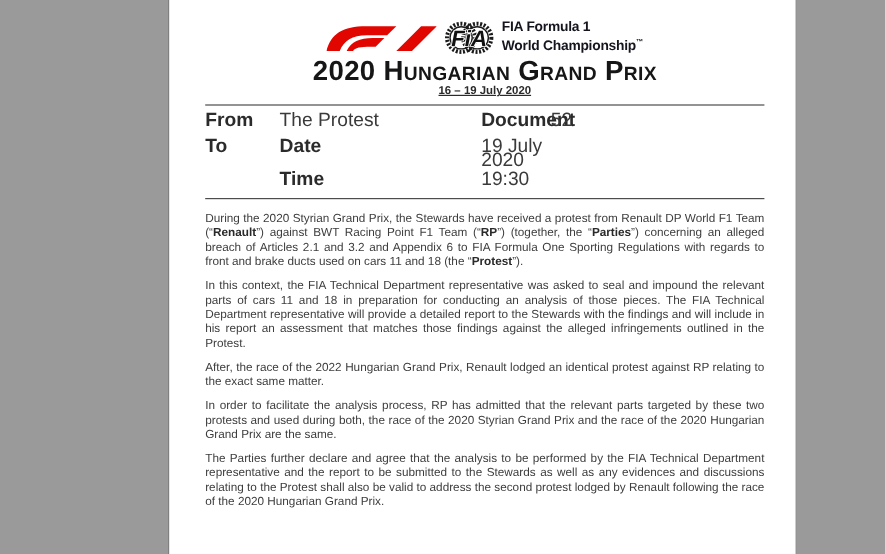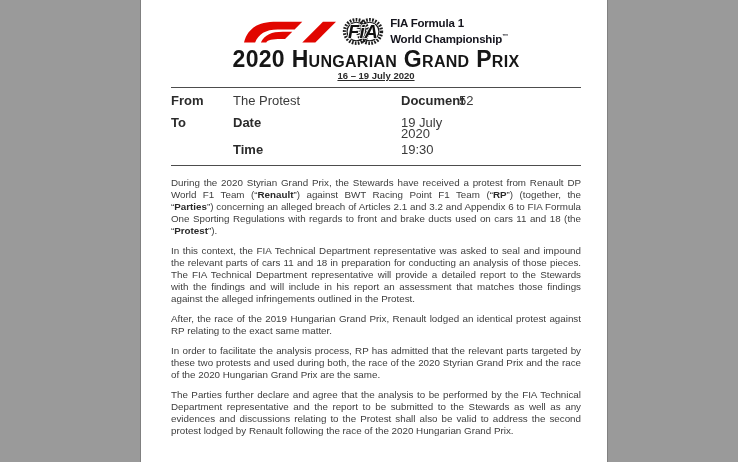--- a/index.html
+++ b/index.html
@@ -1,20 +1,20 @@
 <!DOCTYPE html>
 <html><head>
 <meta charset="utf-8">
 <style>
   * { margin:0; padding:0; box-sizing:border-box; }
   html,body { width:738px; height:462px; overflow:hidden; }
   body { font-family:"Liberation Sans", sans-serif; }
   .stage { position:relative; width:738px; height:462px; background:#9a9a9a; }
   .paper {
-    position:absolute; left:140px; top:0; width:468px; height:462px;
+    position:absolute; left:140px; top:0; width:524px; height:462px;
     background:#ffffff; border-left:1px solid #808080; border-right:1px solid #808080;
   }
   .content { padding:12px 26px 0 30px; }
 
   
   .logo-row { display:flex; justify-content:center; align-items:center; gap:6px; height:38px; }
   .f1-svg { width:92px; height:24px; display:block; }
   .fia-svg { width:42px; height:37px; display:block; }
   .brand-text { color:#15151e; font-weight:bold; font-size:11.5px; line-height:12.5px; letter-spacing:-0.2px; }
   .brand-text sup { font-size:6px; }
@@ -24,21 +24,21 @@
     font-weight:bold; font-size:23px; line-height:19px;
     font-variant:small-caps; letter-spacing:0.3px;
   }
   .doc-subtitle { margin-top:1px; text-align:center; color:#2a2a2a; font-weight:bold; font-size:9.5px; line-height:11px;text-decoration:underline; }
 
   .rule { border:none; border-top:1px solid #4d4d4d; height:0; }
   .rule-1 { margin-top:6px; }
   .rule-2 { margin-top:10px; }
 
   
-  .meta { margin-top:7px; display:grid; grid-template-columns:62px 168px 58px auto; grid-auto-rows:min-content; font-size:13px; line-height:11px; color:#2b2b2b; }
+  .meta { margin-top:7px; display:grid; grid-template-columns:62px 168px 58px auto; grid-auto-rows:min-content; font-size:16px; line-height:11px; color:#2b2b2b; }
   .meta .lbl { font-weight:bold; }
   .meta .val { color:#3a3a3a; }
   .meta .r1 { margin-bottom:11px; }
   .meta .r2 { margin-bottom:5px; }
 
   
   .doc-body { margin-top:11px; }
   .para {
     font-size:9.8px; line-height:12px; color:#3d3d3d;
     text-align:justify; margin-bottom:8px;
@@ -90,20 +90,20 @@
         <div></div>
         <div class="lbl">Time</div>
         <div class="val">19:30</div>
       </div>
 
       <hr class="rule rule-2">
 
       <div class="doc-body">
           <p class="para"><span>During the 2020 Styrian Grand Prix, the Stewards have received a protest from Renault DP World F1 Team (“</span><b>Renault</b><span>”) against BWT Racing Point F1 Team (“</span><b>RP</b><span>”) (together, the “</span><b>Parties</b><span>”) concerning an alleged breach of Articles 2.1 and 3.2 and Appendix 6 to FIA Formula One Sporting Regulations with regards to front and brake ducts used on cars 11 and 18 (the “</span><b>Protest</b><span>”).</span></p>
           <p class="para"><span>In this context, the FIA Technical Department representative was asked to seal and impound the relevant parts of cars 11 and 18 in preparation for conducting an analysis of those pieces. The FIA Technical Department representative will provide a detailed report to the Stewards with the findings and will include in his report an assessment that matches those findings against the alleged infringements outlined in the Protest.</span></p>
-          <p class="para"><span>After, the race of the 2019 Hungarian Grand Prix, Renault lodged an identical protest against RP relating to the exact same matter.</span></p>
+          <p class="para"><span>After, the race of the 2022 Hungarian Grand Prix, Renault lodged an identical protest against RP relating to the exact same matter.</span></p>
           <p class="para"><span>In order to facilitate the analysis process, RP has admitted that the relevant parts targeted by these two protests and used during both, the race of the 2020 Styrian Grand Prix and the race of the 2020 Hungarian Grand Prix are the same.</span></p>
           <p class="para"><span>The Parties further declare and agree that the analysis to be performed by the FIA Technical Department representative and the report to be submitted to the Stewards as well as any evidences and discussions relating to the Protest shall also be valid to address the second protest lodged by Renault following the race of the 2020 Hungarian Grand Prix.</span></p>
         </div>
 
     </div>
   </div>
 </div>
 
 </body></html>

